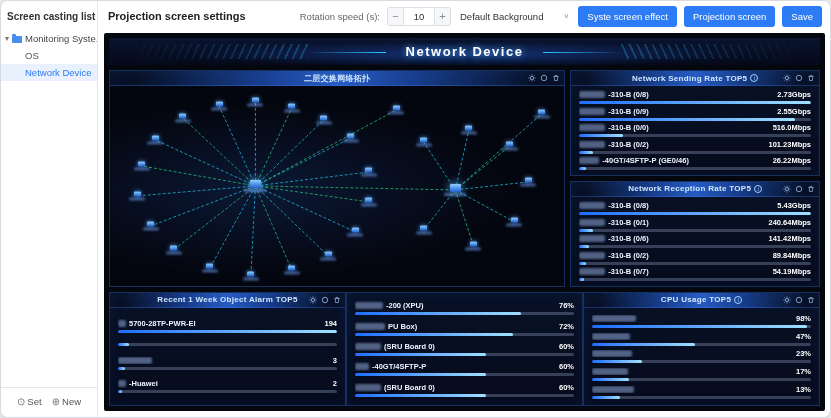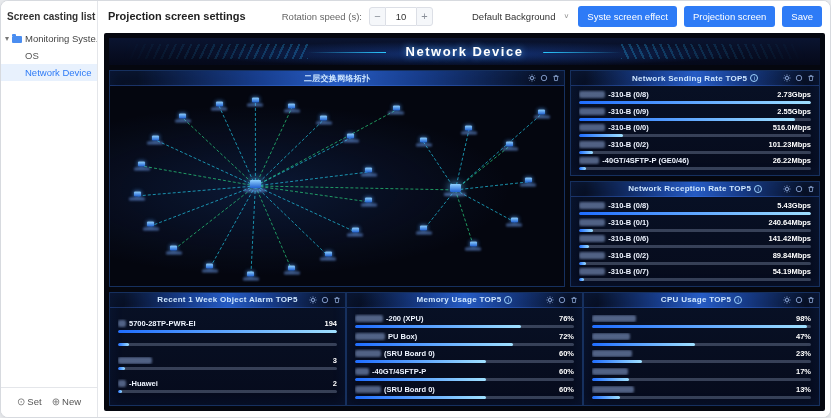--- a/index.html
+++ b/index.html
@@ -25,21 +25,21 @@
   
   .main { flex:1; display:flex; flex-direction:column; min-width:0; background:#fff; }
   .topbar { height:30px; min-height:30px; display:flex; align-items:center; padding:0 8px 0 10px; gap:7px; }
   .topbar-title { font-size:11px; font-weight:700; color:#222; margin-right:auto; white-space:nowrap; }
   .rot-label { font-size:9.5px; color:#666; white-space:nowrap; }
   .stepper { display:flex; align-items:stretch; height:19px; }
   .step-btn { width:17px; border:1px solid #dcdfe6; background:#f5f7fa; color:#8a8f99; font-size:11px; display:flex; align-items:center; justify-content:center; cursor:pointer; }
   .step-btn.minus { border-radius:3px 0 0 3px; }
   .step-btn.plus { border-radius:0 3px 3px 0; }
   .step-val { width:30px; border-top:1px solid #dcdfe6; border-bottom:1px solid #dcdfe6; font-size:9.5px; color:#333; display:flex; align-items:center; justify-content:center; background:#fff; }
-  .bg-select { display:flex; align-items:center; gap:8px; font-size:9.5px; color:#333; padding:0 2px; cursor:pointer; white-space:nowrap;margin-left:30px; }
+  .bg-select { display:flex; align-items:center; gap:20px; font-size:9.5px; color:#333; padding:0 2px; cursor:pointer; white-space:nowrap; }
   .caret-down { font-size:8px; color:#999; transform:scaleY(.8); }
   .btn { background:#2e7bf6; color:#fff; font-size:9.5px; padding:0 9px; height:21px; border-radius:3px; border:none; display:flex; align-items:center; cursor:pointer; white-space:nowrap; }
 
   
   .dash { flex:1; margin:2px 5px 6px 6px; background:#05070f; padding:5px; display:flex; flex-direction:column; gap:5px; min-height:0; border-radius:2px; }
   .banner { height:27px; min-height:27px; position:relative; display:flex; align-items:center; justify-content:center; background:linear-gradient(180deg,#0a1430,#070d22 60%,#05091a); overflow:hidden; }
   .banner::before, .banner::after { content:""; position:absolute; top:6px; bottom:6px; width:26%;
     background:repeating-linear-gradient(115deg, transparent 0 5px, rgba(40,190,255,.28) 5px 7px);
     -webkit-mask-image:linear-gradient(90deg, transparent, #000); mask-image:linear-gradient(90deg, transparent, #000); }
   .banner::before { left:2%; }
@@ -535,36 +535,20 @@
                   <span class="trow-val">2</span>
                 </div>
                 <div class="bar">
                   <i style="width: 2%;"></i>
                 </div>
               </div>
             </div>
         </div>
 
         <div class="panel">
-          <div class="panel-head">
-            <span class="panel-title">Memory Usage TOP5</span>
-            <span class="info-dot"></span>
-            <span class="panel-icons">
-              <svg class="picon" viewBox="0 0 10 10">
-                  <circle cx="5" cy="5" r="2" fill="none" stroke="currentColor" stroke-width="1"></circle>
-                  <path d="M5 0.5v1.6M5 7.9v1.6M0.5 5h1.6M7.9 5h1.6M1.8 1.8l1.1 1.1M7.1 7.1l1.1 1.1M8.2 1.8L7.1 2.9M2.9 7.1L1.8 8.2" stroke="currentColor" stroke-width="0.9" fill="none"></path>
-                </svg>
-              <svg class="picon" viewBox="0 0 10 10">
-                  <circle cx="5" cy="5" r="3.4" fill="none" stroke="currentColor" stroke-width="1"></circle>
-                </svg>
-              <svg class="picon" viewBox="0 0 10 10">
-                  <path d="M1.8 3h6.4M4 3V1.8h2V3M2.8 3l.5 5.2h3.4L7.2 3" fill="none" stroke="currentColor" stroke-width="0.9"></path>
-                </svg>
-            </span>
-          </div>
           <div class="rows">
               <div class="trow">
                 <div class="trow-top">
                   <span class="trow-label">
                     <span class="blurblob" style="width: 28px;"></span>
                     <span class="frag">-200 (XPU)</span>
                   </span>
                   <span class="trow-val">76%</span>
                 </div>
                 <div class="bar">

